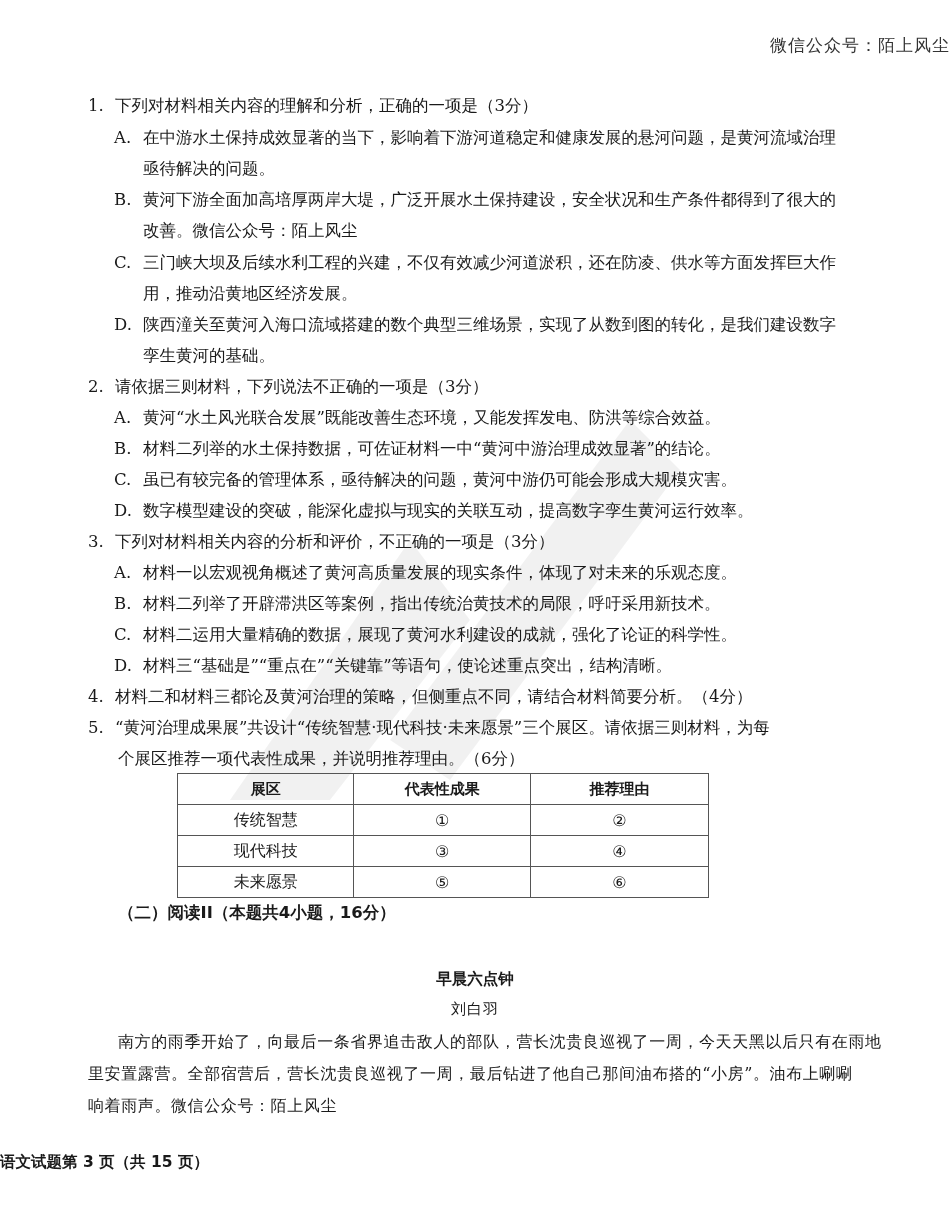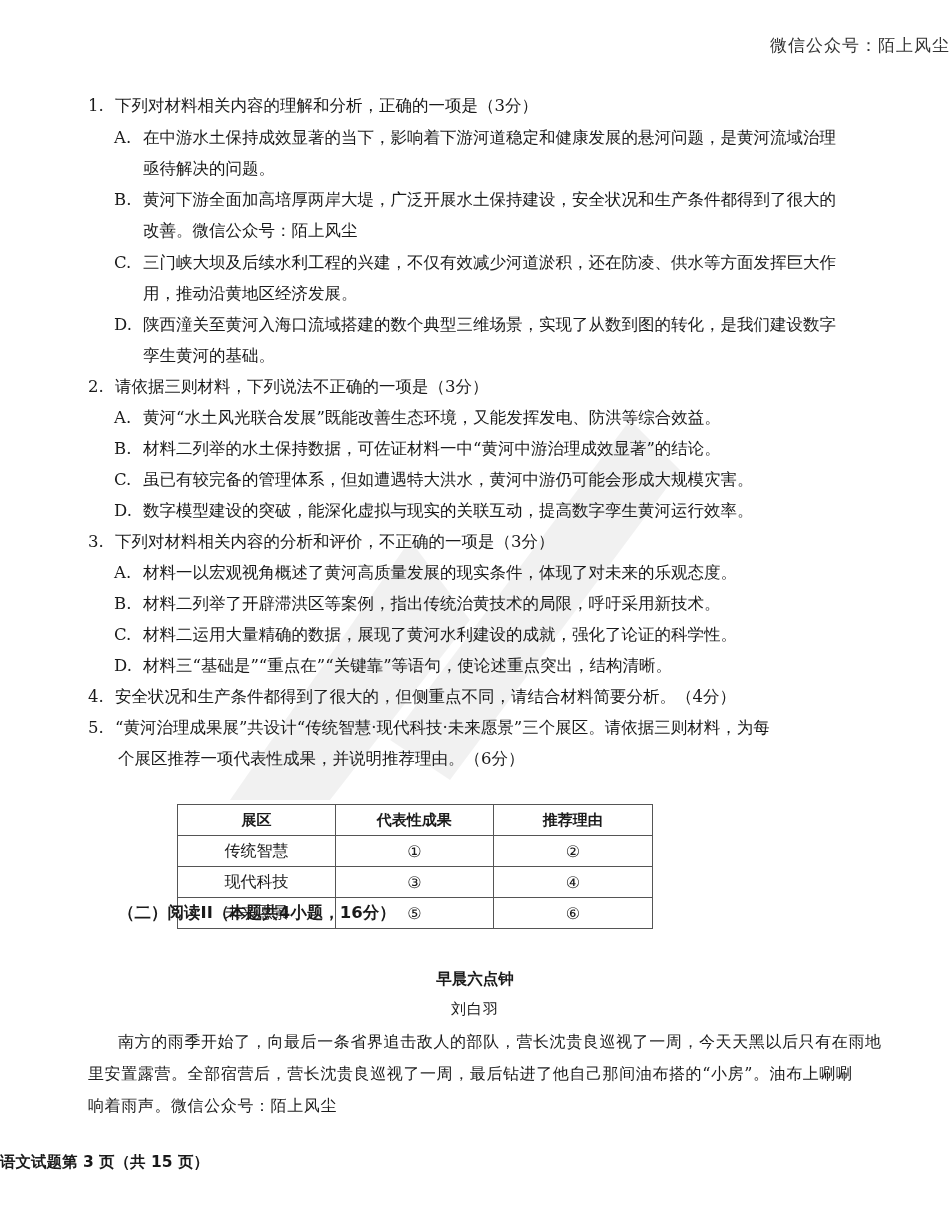--- a/index.html
+++ b/index.html
@@ -21,21 +21,21 @@
   }
 
   .line { position: absolute; font-size: 16.5px; white-space: nowrap; line-height: 22px; }
   .qnum { position: absolute; left: 88px; }
   .qtext { position: absolute; left: 115px; }
   .optlabel { position: absolute; left: 114px; }
   .opttext { position: absolute; left: 143px; }
   .cont { position: absolute; left: 143px; }
 
   table.exhibit {
-    position: absolute; left: 177px; top: 804px; width: 476px;
+    position: absolute; left: 177px; top: 773px; width: 532px;
     border-collapse: collapse; font-size: 16px;
   }
   table.exhibit th, table.exhibit td {
     border: 1px solid #555; height: 30px; text-align: center; padding: 0;
     font-weight: normal;
   }
   table.exhibit th { font-weight: bold; font-family: "DejaVu Sans", "Liberation Sans", sans-serif; font-size: 15px; }
   table.exhibit col.c1 { width: 198px; }
   table.exhibit col.c2 { width: 198px; }
   table.exhibit col.c3 { width: 200px; }
@@ -92,41 +92,41 @@
   </div>
 
   <div>
     <span class="line qnum" style="top:376px">2.</span>
     <span class="line qtext" style="top:376px">请依据三则材料，下列说法不正确的一项是（3分）</span>
     <span class="line optlabel" style="top:407px">A.</span>
     <span class="line opttext" style="top:407px">黄河“水土风光联合发展”既能改善生态环境，又能发挥发电、防洪等综合效益。</span>
     <span class="line optlabel" style="top:438px">B.</span>
     <span class="line opttext" style="top:438px">材料二列举的水土保持数据，可佐证材料一中“黄河中游治理成效显著”的结论。</span>
     <span class="line optlabel" style="top:469px">C.</span>
-    <span class="line opttext" style="top:469px">虽已有较完备的管理体系，但如遭遇特大洪水，黄河中游仍可能会形成大规模灾害。</span>
+    <span class="line opttext" style="top:469px">虽已有较完备的管理体系，亟待解决的问题，黄河中游仍可能会形成大规模灾害。</span>
     <span class="line optlabel" style="top:500px">D.</span>
     <span class="line opttext" style="top:500px">数字模型建设的突破，能深化虚拟与现实的关联互动，提高数字孪生黄河运行效率。</span>
   </div>
 
   <div>
     <span class="line qnum" style="top:531px">3.</span>
     <span class="line qtext" style="top:531px">下列对材料相关内容的分析和评价，不正确的一项是（3分）</span>
     <span class="line optlabel" style="top:562px">A.</span>
     <span class="line opttext" style="top:562px">材料一以宏观视角概述了黄河高质量发展的现实条件，体现了对未来的乐观态度。</span>
     <span class="line optlabel" style="top:593px">B.</span>
     <span class="line opttext" style="top:593px">材料二列举了开辟滞洪区等案例，指出传统治黄技术的局限，呼吁采用新技术。</span>
     <span class="line optlabel" style="top:624px">C.</span>
     <span class="line opttext" style="top:624px">材料二运用大量精确的数据，展现了黄河水利建设的成就，强化了论证的科学性。</span>
     <span class="line optlabel" style="top:655px">D.</span>
     <span class="line opttext" style="top:655px">材料三“基础是”“重点在”“关键靠”等语句，使论述重点突出，结构清晰。</span>
   </div>
 
   <div>
     <span class="line qnum" style="top:686px">4.</span>
-    <span class="line qtext" style="top:686px">安全状况和生产条件都得到了很大的，但侧重点不同，请结合材料简要分析。（4分）</span>
+    <span class="line qtext" style="top:686px">材料二和材料三都论及黄河治理的策略，但侧重点不同，请结合材料简要分析。（4分）</span>
   </div>
 
   <div>
     <span class="line qnum" style="top:717px">5.</span>
     <span class="line qtext" style="top:717px">“黄河治理成果展”共设计“传统智慧·现代科技·未来愿景”三个展区。请依据三则材料，为每</span>
     <span class="line" style="top:748px;left:118px">个展区推荐一项代表性成果，并说明推荐理由。（6分）</span>
   </div>
 
   <table class="exhibit">
     <colgroup>

